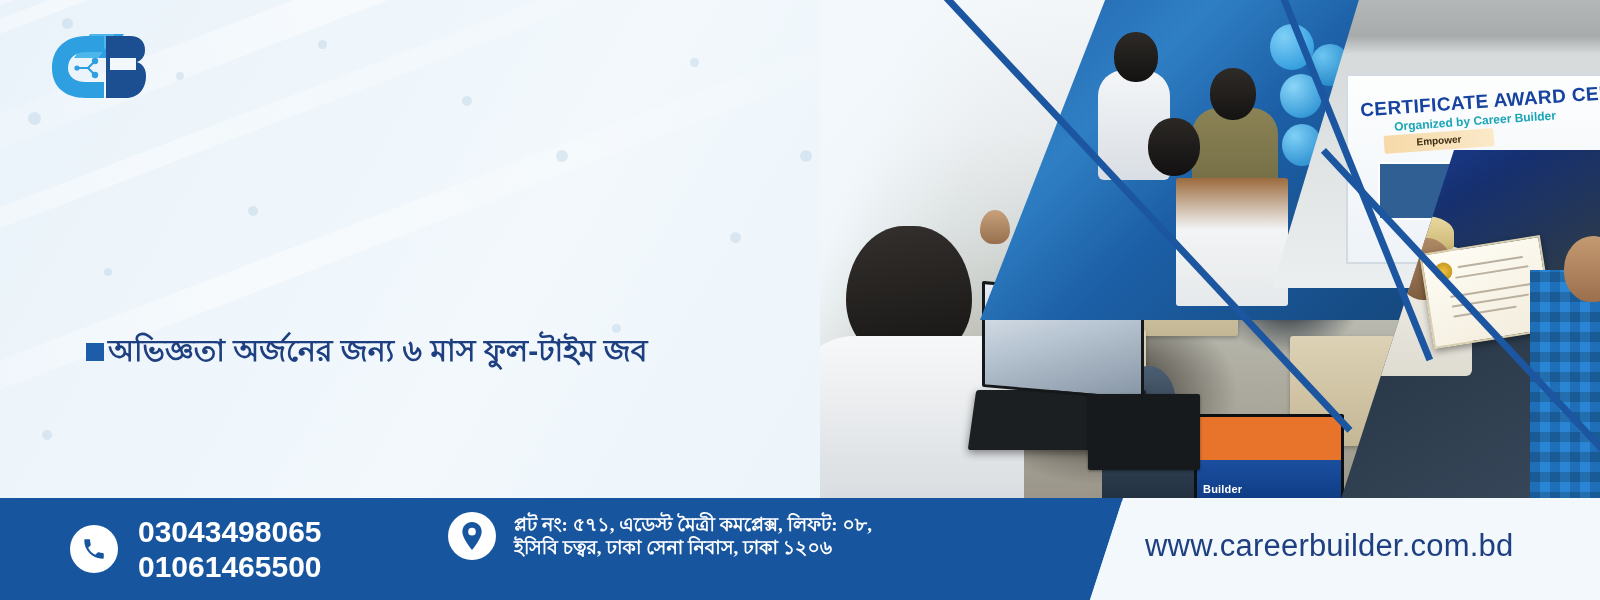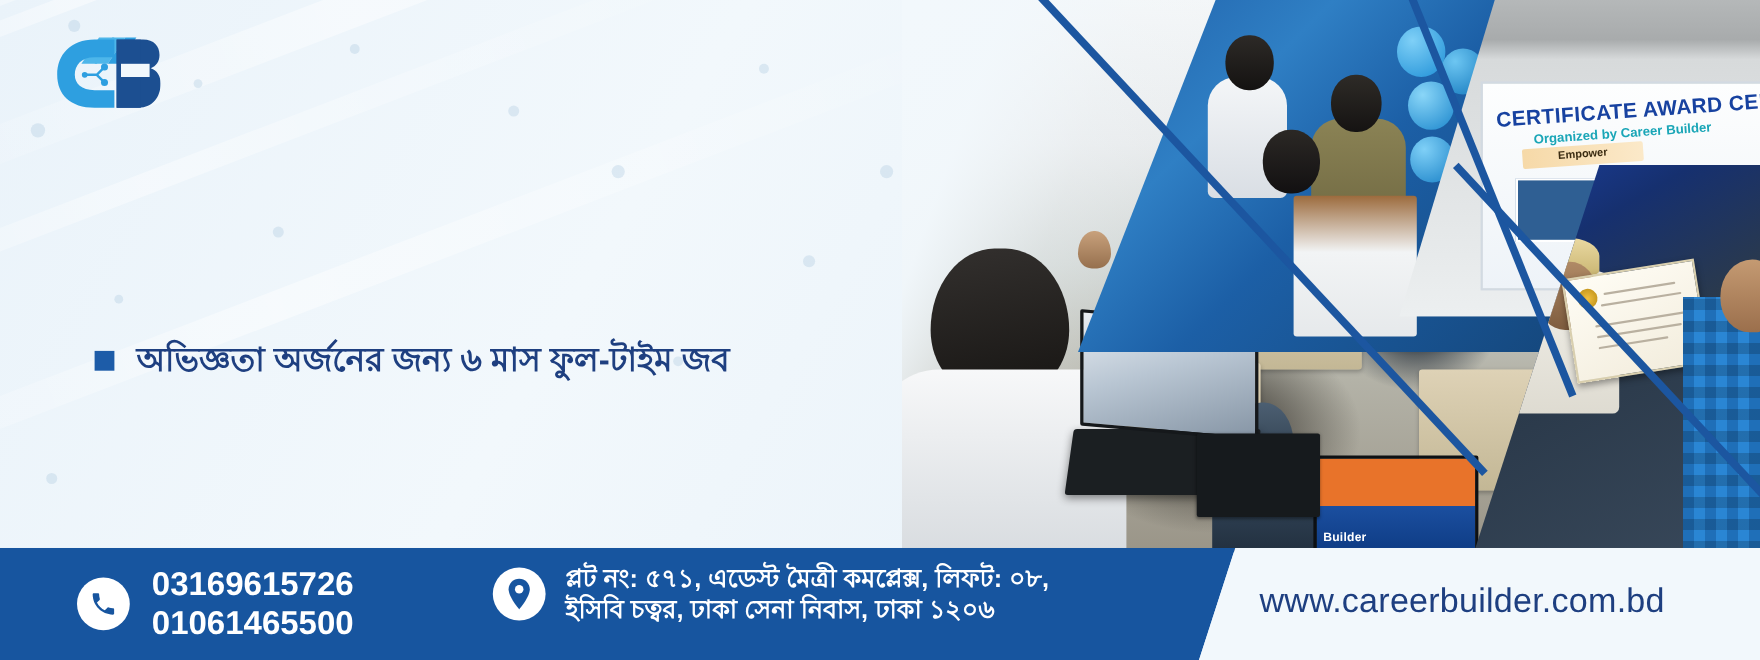--- a/index.html
+++ b/index.html
@@ -191,21 +191,21 @@
 
   
   .headline {
     position:absolute; left:56px; top:158px;
     font-size:62px; font-weight:bold; color:#1e3f80; letter-spacing:0;
     font-family:"Liberation Sans", sans-serif; line-height:1.1;
     white-space:nowrap;
   }
   .bullets { position:absolute; left:86px; top:306px; }
   .bullet-row {
-    display:flex; align-items:center; gap:20px; margin-bottom:11px; height:44px;
+    display:flex; align-items:center; gap:4px; margin-bottom:11px; height:44px;margin-top:24px;
   }
   .bullet-sq { width:18px; height:18px; background:#1d5ca8; flex:none; }
   .bullet-text {
     font-size:30px; color:#1e3f80; font-weight:bold; white-space:nowrap;
     font-family:"Liberation Sans", sans-serif;
   }
 
   
   .footer { position:absolute; left:0; bottom:0; width:1600px; height:102px; }
   .footer-blue {
@@ -223,22 +223,22 @@
   .circle-icon {
     width:48px; height:48px; border-radius:50%; background:#fff; flex:none;
     display:flex; align-items:center; justify-content:center;
   }
   .f-lines { display:flex; flex-direction:column; }
   .f-phone .f-lines span {
     color:#fff; font-size:30px; font-weight:bold; line-height:1.18;
     font-family:"Liberation Sans", sans-serif;
   }
   .f-addr .f-lines span {
-    color:#fff; font-size:23px; font-weight:bold; line-height:1.22; white-space:nowrap;
-    font-family:Liberation Sans, sans-serif;
+    color:#fff; font-size:19px; font-weight:bold; line-height:1.22; white-space:nowrap;
+    font-family:Liberation Serif, serif;
   }
   .f-web {
     position:absolute; left:1145px; top:30px;
     color:#1e3f80; font-size:31px; letter-spacing:.2px;
     font-family:"Liberation Sans", sans-serif;
   }
 </style>
 </head>
 <body>
 
@@ -396,21 +396,21 @@
     <div class="footer-blue"></div>
     <div class="footer-light"></div>
 
     <div class="f-phone">
       <span class="circle-icon">
         <svg width="26" height="26" viewBox="0 0 24 24" fill="#17559f">
           <path d="M6.6 10.8c1.4 2.8 3.8 5.2 6.6 6.6l2.2-2.2c.3-.3.7-.4 1-.2 1.2.4 2.4.6 3.6.6.6 0 1 .4 1 1V20c0 .6-.4 1-1 1C10.6 21 3 13.4 3 4c0-.6.4-1 1-1h3.4c.6 0 1 .4 1 1 0 1.3.2 2.5.6 3.6.1.4 0 .8-.2 1.1l-2.2 2.1z"></path>
         </svg>
       </span>
       <span class="f-lines">
-        <span>03169615726</span>
+        <span>03043498065</span>
         <span>01061465500</span>
       </span>
     </div>
 
     <div class="f-addr">
       <span class="circle-icon">
         <svg width="26" height="30" viewBox="0 0 24 28" fill="#17559f">
           <path d="M12 1C7 1 3 5 3 10c0 6.6 9 17 9 17s9-10.4 9-17c0-5-4-9-9-9z"></path>
           <circle cx="12" cy="10" r="3.6" fill="#fff"></circle>
         </svg>

